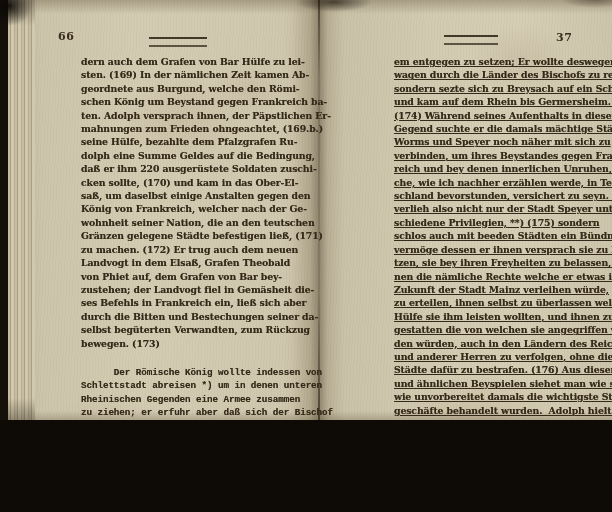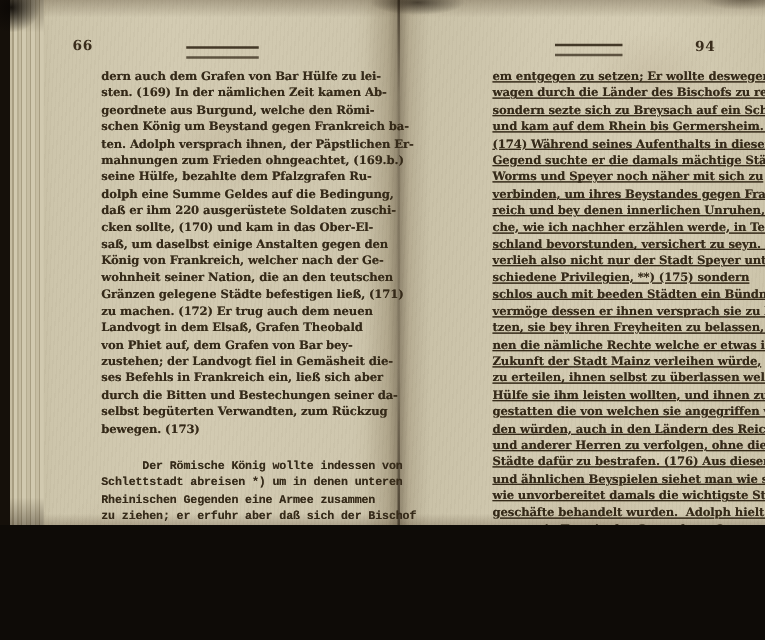--- a/index.html
+++ b/index.html
@@ -115,21 +115,21 @@
 selbst begüterten Verwandten, zum Rückzug
 bewegen. (173)</div>
   <div class="body-text" style="left:57px;top:366px;width:240px;font-family:Liberation Mono, monospace;">      Der Römische König wollte indessen von
 Schlettstadt abreisen *) um in denen unteren
 Rheinischen Gegenden eine Armee zusammen
 zu ziehen; er erfuhr aber daß sich der Bischof
 von Strasburg durch den König von Frank-
 reich hatte verleiten lassen, sich ihm von neu-</div>
   <div class="footnote" style="left:84px;top:486px;">*) Sept. 1155.</div>
 
-  <div class="pageno" style="left:556px;top:31px;">94</div>
+  <div class="pageno" style="left:556px;top:31px;">37</div>
   <div class="rule" style="left:444px;top:35px;width:54px;"></div>
   <div class="body-text" style="left:370px;top:55px;width:244px;text-decoration:underline;">em entgegen zu setzen; Er wollte deswegen nicht
 wagen durch die Länder des Bischofs zu reisen,
 sondern sezte sich zu Breysach auf ein Schiff
 und kam auf dem Rhein bis Germersheim. *)
 (174) Während seines Aufenthalts in dieser
 Gegend suchte er die damals mächtige Städte
 Worms und Speyer noch näher mit sich zu
 verbinden, um ihres Beystandes gegen Frank-
 reich und bey denen innerlichen Unruhen, wel-

